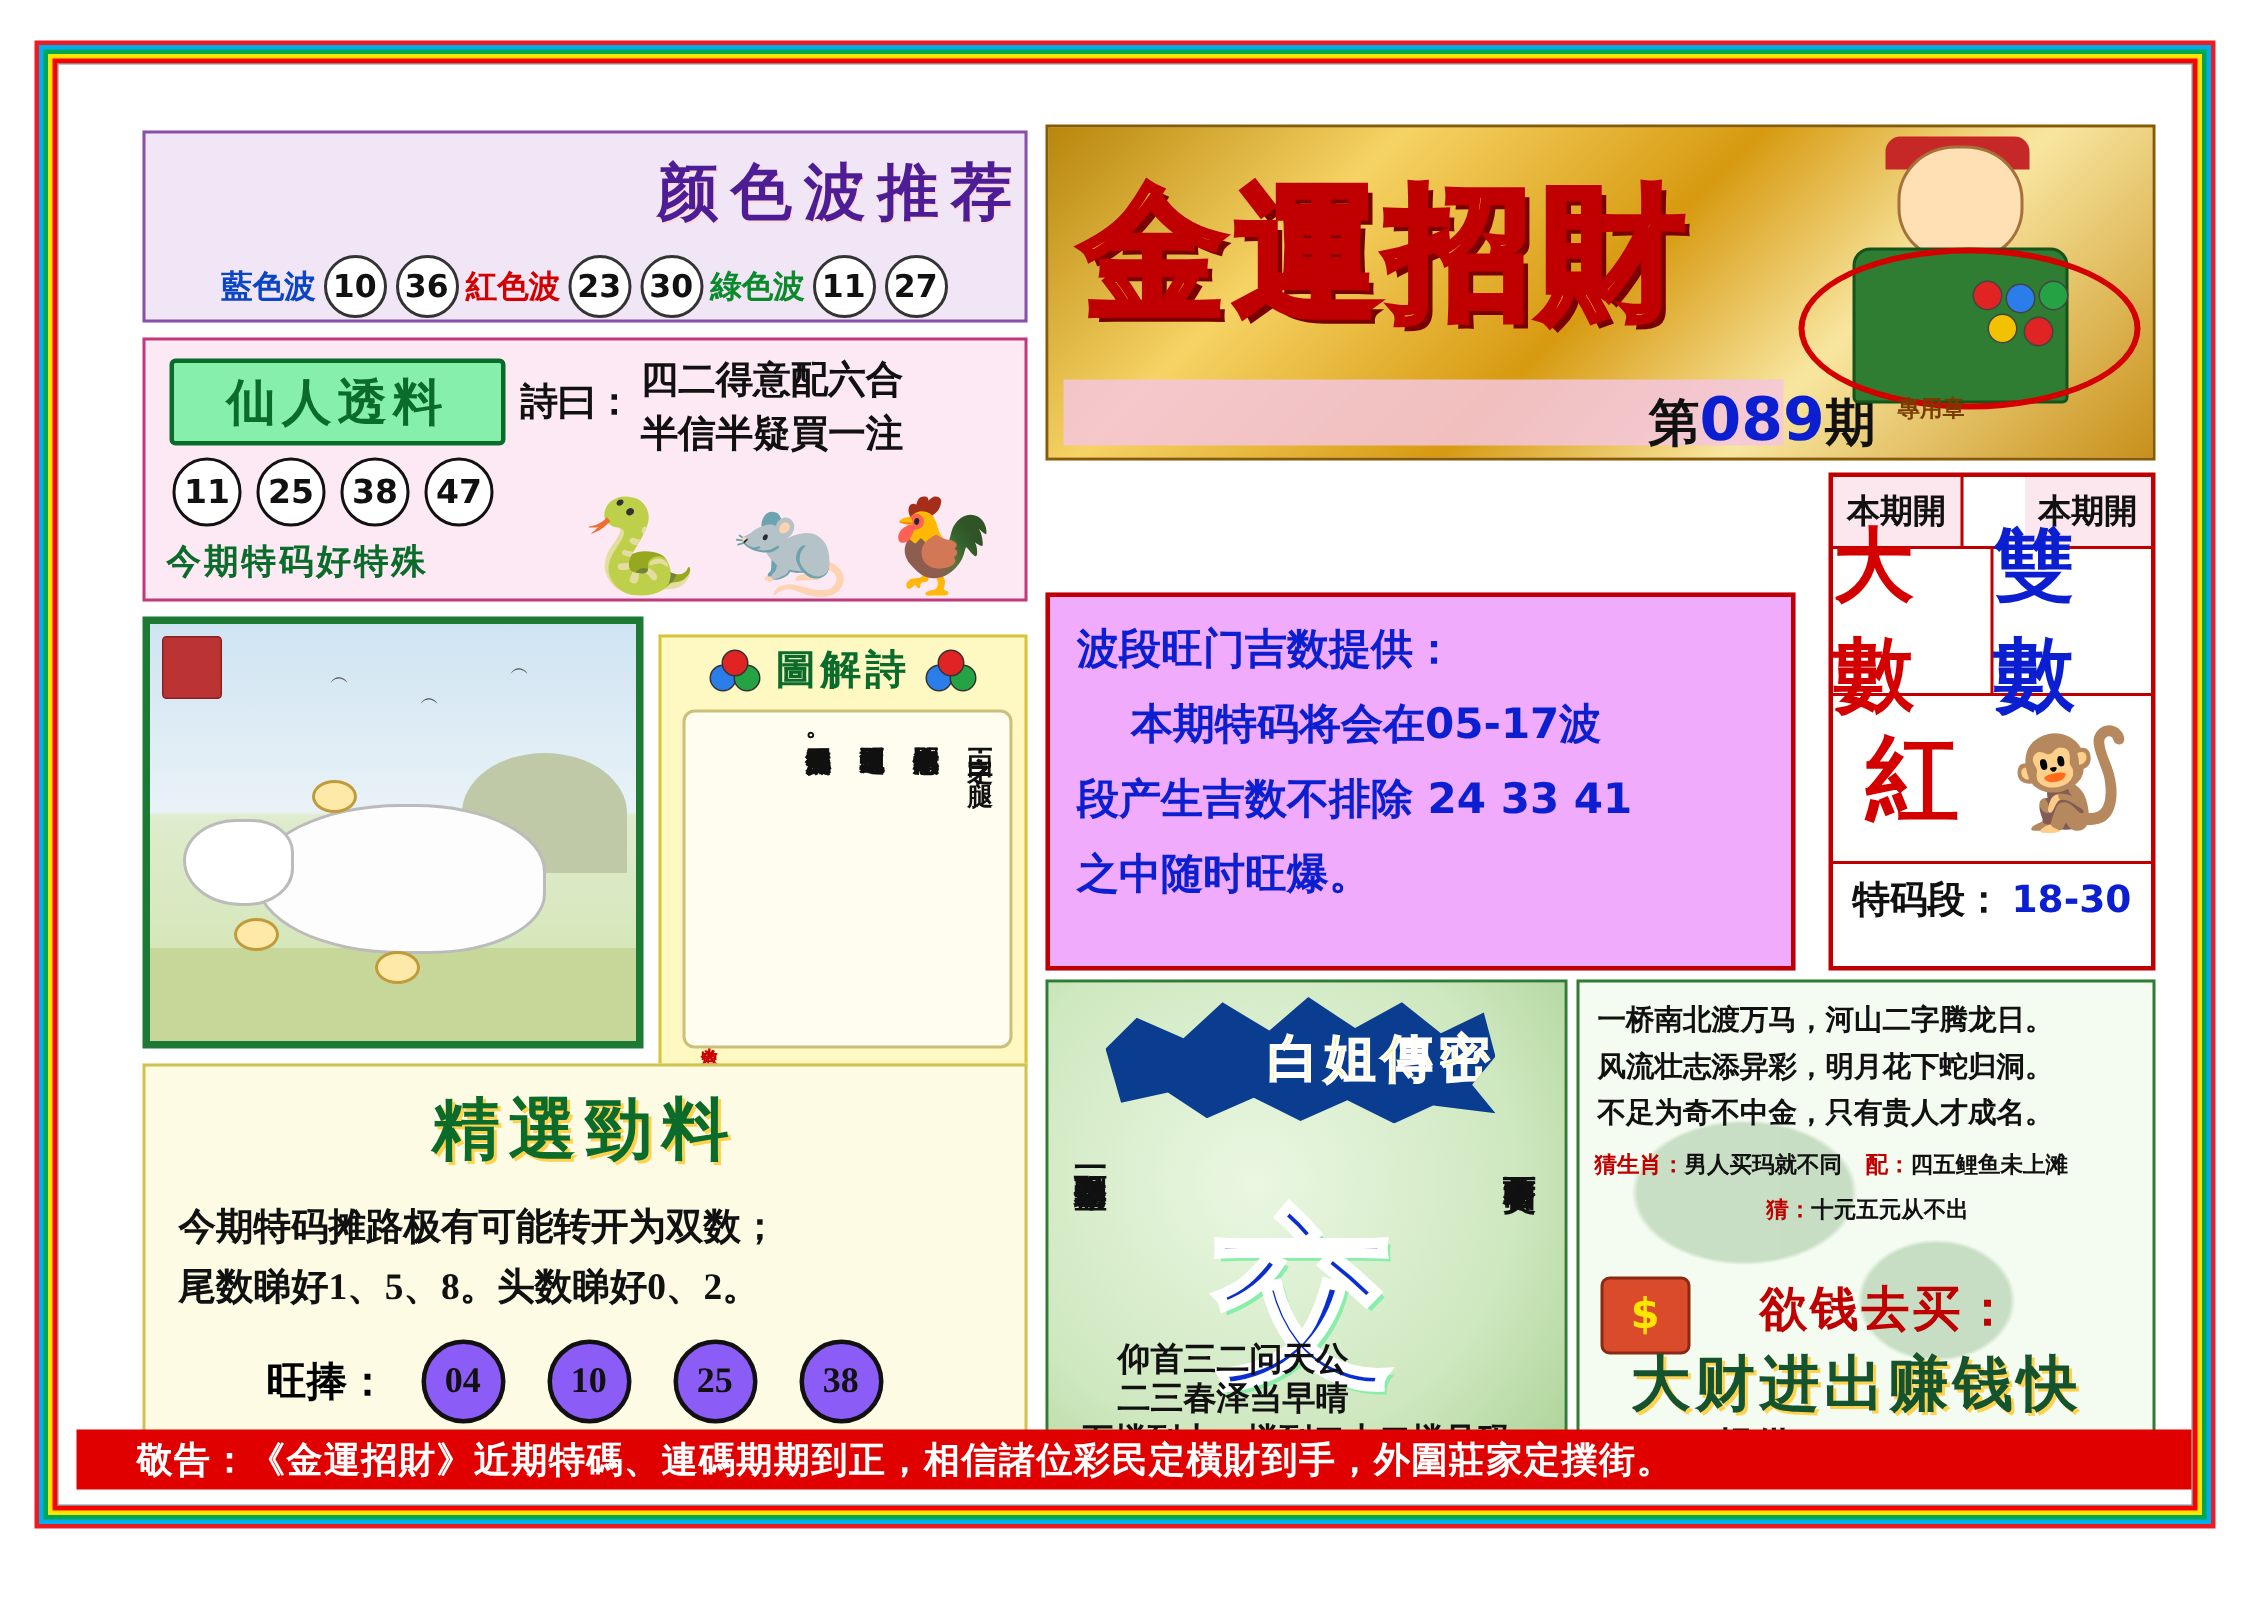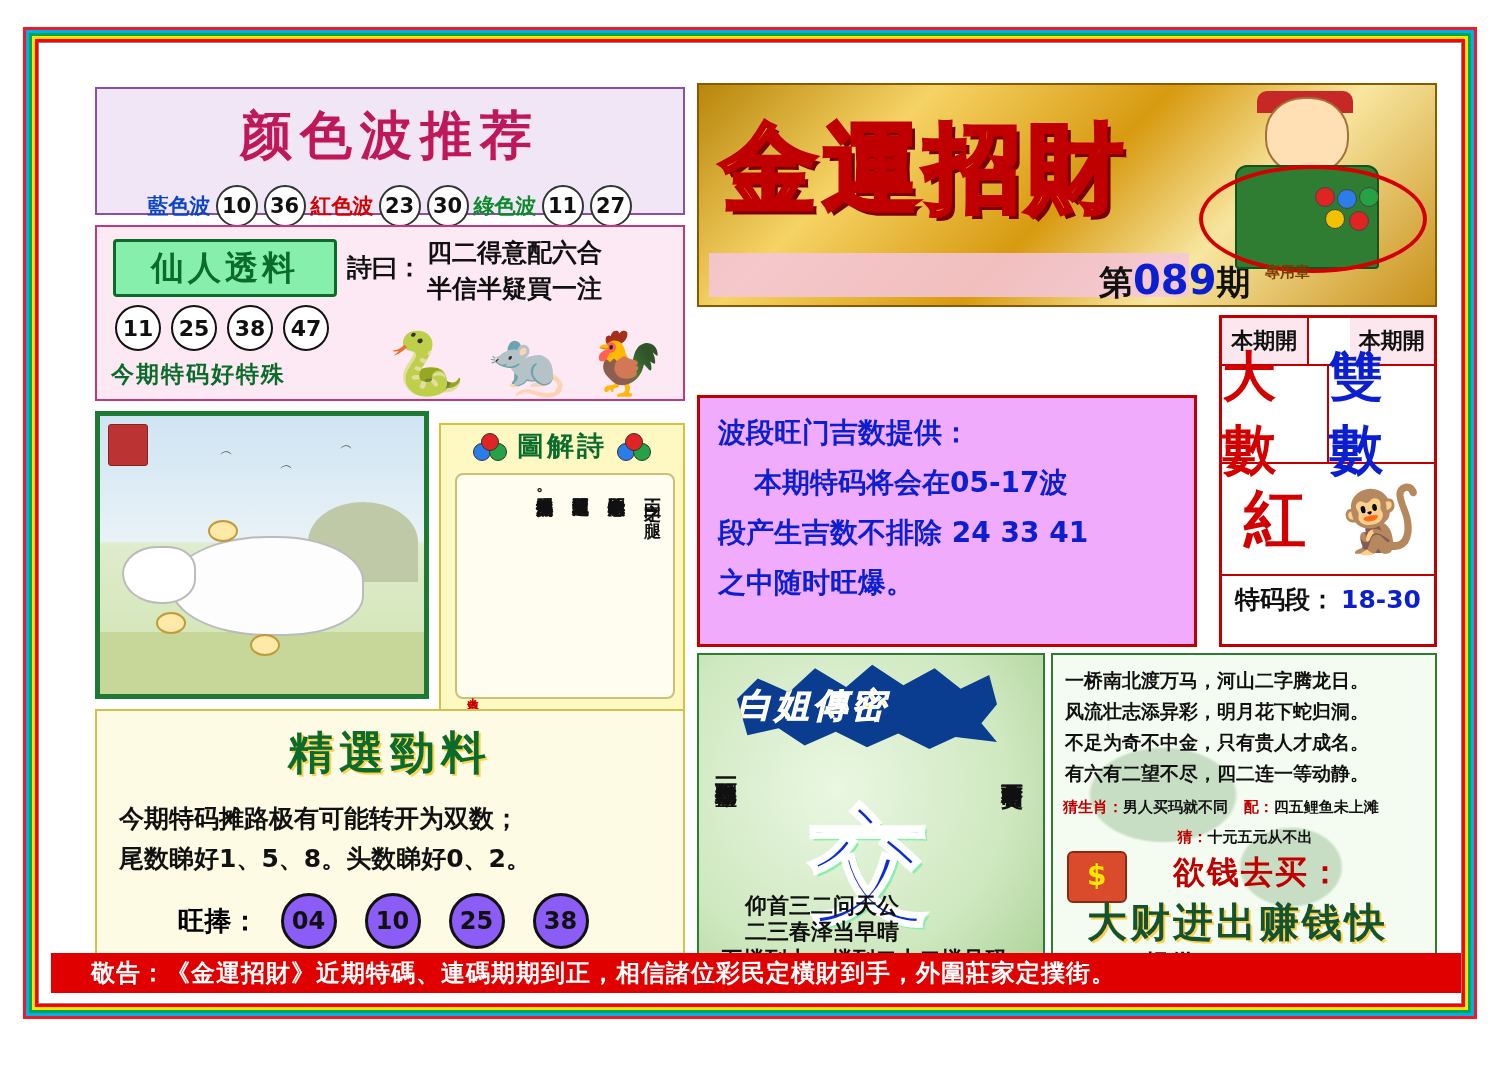--- a/index.html
+++ b/index.html
@@ -19,22 +19,22 @@
     box-sizing:border-box;
   }
   .inner{position:absolute;inset:6px;}
 
   
   .panel{position:absolute;box-sizing:border-box;}
 
   
   #colorwave{left:50px;top:38px;width:590px;height:128px;background:#f0e6f6;border:2px solid #8a4fa8;}
   #colorwave .title{
-    text-align:center;font-size:52px;font-weight:bold;letter-spacing:8px;
-    color:#be185d;margin-top:12px;font-family:"DejaVu Sans",sans-serif;
+    text-align:right;font-size:41px;font-weight:bold;letter-spacing:8px;
+    color:#4c1d95;margin-top:12px;font-family:"DejaVu Sans",sans-serif;
     text-shadow:1px 1px 0 #ffd9d9;
   }
   #colorwave .row{display:flex;align-items:center;justify-content:center;margin-top:14px;font-size:21px;}
   .wlabel{font-weight:bold;margin:0 2px;}
   .b-blue{color:#0b44c4;} .b-red{color:#d40000;} .b-green{color:#0a8a2a;}
   .ball{display:inline-flex;align-items:center;justify-content:center;
     width:38px;height:38px;border-radius:50%;border:2px solid #333;background:#fff;
     font-size:21px;font-weight:bold;color:#111;margin:0 3px;}
 
   
@@ -71,21 +71,21 @@
   #tujie .hd .t{font-size:27px;font-weight:bold;color:#0a6b2a;letter-spacing:3px;}
   .tri{width:34px;height:26px;position:relative;}
   .tri i{position:absolute;width:16px;height:16px;border-radius:50%;border:1px solid #333;}
   .tri i:nth-child(1){left:0;top:10px;background:#2b7de9;}
   .tri i:nth-child(2){left:16px;top:10px;background:#25a244;}
   .tri i:nth-child(3){left:8px;top:0;background:#e02424;}
   .scroll{position:absolute;left:14px;top:48px;width:216px;height:222px;background:#fffdf0;border:2px solid #cbbf7a;border-radius:8px;}
   .vtext{position:absolute;writing-mode:vertical-rl;text-orientation:upright;font-size:17px;line-height:20px;color:#111;font-weight:bold;}
 
   
-  #jingxuan{left:50px;top:660px;width:590px;height:280px;background:#fdfbe4;border:2px solid #cfc24f;}
+  #jingxuan{left:50px;top:660px;width:590px;height:280px;background:#fdfbe4;border:2px solid #cfc24f;font-family:Liberation Serif, serif;}
   #jingxuan .title{text-align:center;margin-top:12px;font-size:45px;font-weight:bold;letter-spacing:6px;
     color:#0a6b2a;text-shadow:2px 2px 0 #ffd24d;}
   #jingxuan .txt{margin:16px 22px 0 22px;font-size:25px;line-height:40px;color:#111;font-weight:bold;}
   #jingxuan .hot{display:flex;align-items:center;justify-content:center;margin-top:14px;}
   #jingxuan .hot .lbl{font-size:27px;font-weight:bold;margin-right:8px;}
   #jingxuan .ball3{width:50px;height:50px;border-radius:50%;border:3px solid #111;background:#8b5cf6;
     display:flex;align-items:center;justify-content:center;font-size:24px;font-weight:bold;margin:0 14px;color:#111;}
 
   
   #masthead{left:652px;top:34px;width:740px;height:224px;
@@ -127,21 +127,21 @@
   #bodu .l1{font-size:28px;font-weight:bold;color:#0b1fd0;margin:16px 0 0 18px;}
   #bodu .l2{font-size:28px;font-weight:bold;color:#0b1fd0;margin:12px 0 0 54px;}
   #bodu .l3{font-size:28px;font-weight:bold;color:#0b1fd0;margin:12px 0 0 18px;}
   #bodu .l4{font-size:28px;font-weight:bold;color:#0b1fd0;margin:12px 0 0 18px;}
 
   
   #baijie{left:652px;top:604px;width:348px;height:336px;
     background:radial-gradient(circle at 40% 40%,#eaf7e2,#cfe8c0 60%,#a9d194);border:2px solid #2e7d32;overflow:hidden;}
   .starburst{position:absolute;left:38px;top:8px;width:260px;height:86px;background:#0a3d8f;
     clip-path:polygon(0% 42%,8% 18%,20% 34%,30% 6%,42% 28%,52% 2%,64% 26%,76% 6%,86% 30%,97% 14%,100% 48%,94% 70%,100% 92%,84% 86%,74% 100%,62% 82%,50% 98%,38% 80%,26% 96%,16% 76%,4% 84%);
-    display:flex;align-items:center;justify-content:flex-start;font-style:italic;}
+    display:flex;align-items:center;justify-content:flex-end;}
   .starburst span{font-size:34px;font-weight:bold;color:#ffe600;letter-spacing:4px;-webkit-text-stroke:1px #fff;}
   .bigchar{position:absolute;left:110px;top:130px;font-size:120px;font-weight:bold;color:#0b2ed0;
     -webkit-text-stroke:3px #fff;text-shadow:3px 3px 0 #8ea;}
   #baijie .vleft{position:absolute;left:14px;top:112px;font-size:22px;line-height:26px;font-weight:bold;color:#111;}
   #baijie .vright{position:absolute;right:18px;top:112px;font-size:22px;line-height:26px;font-weight:bold;color:#111;}
   #baijie .b1{position:absolute;left:46px;bottom:66px;font-size:22px;font-weight:bold;color:#111;}
   #baijie .b2{position:absolute;left:46px;bottom:40px;font-size:22px;font-weight:bold;color:#111;}
   #baijie .b3{position:absolute;left:22px;bottom:12px;font-size:22px;font-weight:bold;color:#111;}
 
   
@@ -333,21 +333,20 @@
         <div class="b1">仰首三二问天公</div>
         <div class="b2">二三春泽当早晴</div>
         <div class="b3">五楼到十一楼到二十二楼见码</div>
       </div>
 
       <div class="panel" id="rpoem">
         <div class="dragon"></div>
         <div class="pl">一桥南北渡万马，河山二字腾龙日。</div>
         <div class="pl" style="margin-top:0">风流壮志添异彩，明月花下蛇归洞。</div>
         <div class="pl" style="margin-top:0">不足为奇不中金，只有贵人才成名。</div>
-        <div class="pl" style="margin-top:0">有六有二望不尽，四二连一等动静。</div>
         <div class="sm">
           <span class="red">猜生肖：</span><span>男人买玛就不同</span>
           &nbsp;&nbsp;<span class="red">配：</span><span>四五鲤鱼未上滩</span>
         </div>
         <div class="sm" style="text-align:center">
           <span class="red">猜：</span><span>十元五元从不出</span>
         </div>
         <div class="moneybag"></div>
         <div class="wantmoney">欲钱去买：</div>
         <div class="bigmoney">大财进出赚钱快</div>

